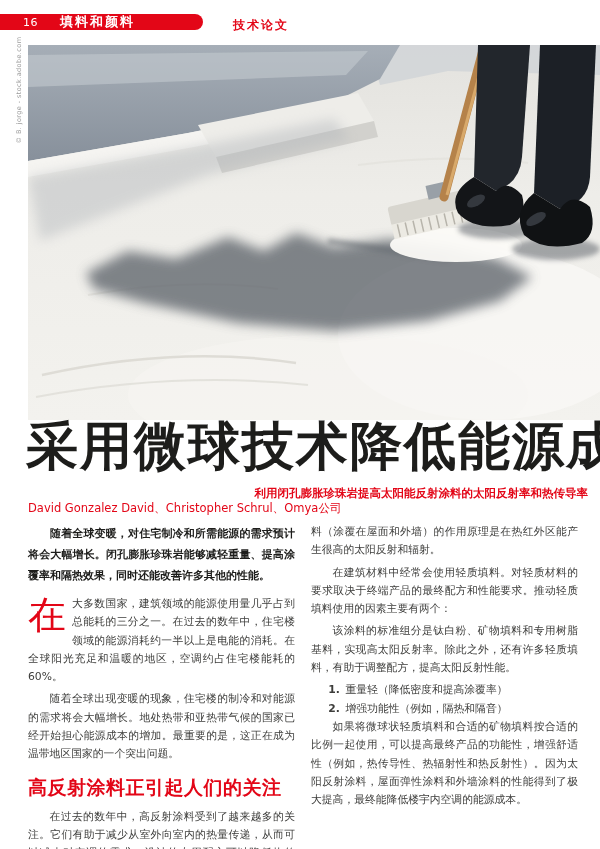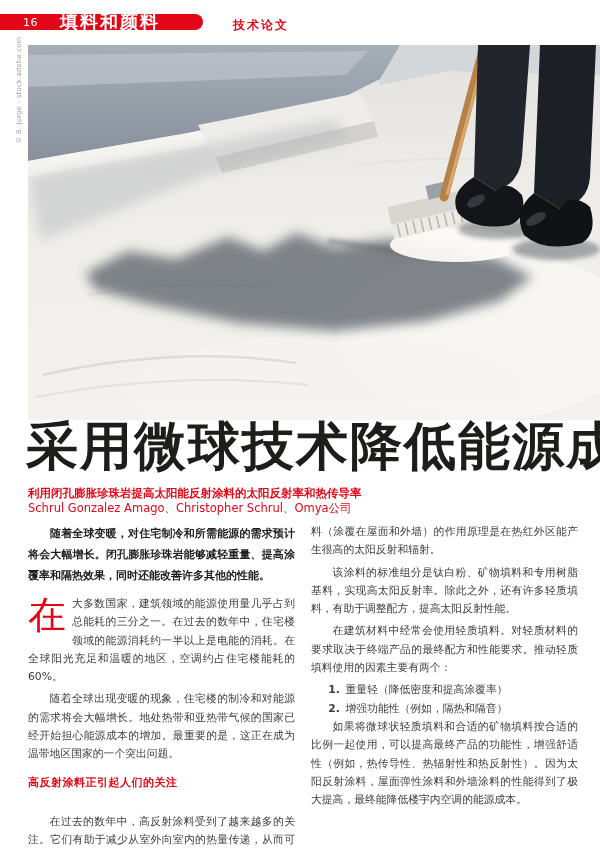--- a/index.html
+++ b/index.html
@@ -4,45 +4,45 @@
 <style>
   html,body{margin:0;padding:0;background:#ffffff;}
   .page{position:relative;width:600px;height:849px;background:#ffffff;overflow:hidden;
         font-family:"DejaVu Sans","Liberation Sans",sans-serif;}
 
   
   .hdr-pill{position:absolute;left:0;top:14px;height:16px;width:203px;box-sizing:border-box;
             background:#e30617;border-radius:0 12px 12px 0;display:flex;align-items:center;
             padding-left:23px;gap:22px;}
   .hdr-num{color:#ffffff;font-size:11px;font-weight:400;letter-spacing:.5px;}
-  .hdr-section{color:#ffffff;font-size:18px;font-weight:700;letter-spacing:2px;}
+  .hdr-section{color:#ffffff;font-size:13px;font-weight:700;letter-spacing:2px;}
   .hdr-category{position:absolute;left:233px;top:14px;height:23px;line-height:23px;
                 color:#e30617;font-size:12px;font-weight:700;letter-spacing:2px;}
 
   
   .photo{position:absolute;left:28px;top:45px;width:572px;height:375px;overflow:hidden;background:#e9e8e4;}
   .photo svg{display:block;}
   .credit{position:absolute;left:-36px;top:86px;width:110px;transform:rotate(-90deg);
           font-size:6.5px;color:#9a9a9a;text-align:center;letter-spacing:.4px;}
 
   
   .title{position:absolute;left:26px;top:424px;width:560px;color:#1d1d1b;
          font-size:52px;line-height:44px;font-weight:800;letter-spacing:2px;white-space:nowrap;}
   .subtitle{position:absolute;left:28px;top:486px;width:560px;color:#e30617;
-            font-size:11.5px;font-weight:700;}
+            font-size:11.5px;font-weight:700;text-align:right;}
   .authors{position:absolute;left:28px;top:501px;width:560px;color:#e30617;font-size:11.5px;}
 
   
   .cols{position:absolute;left:28px;top:523px;width:550px;display:flex;gap:16px;}
   .col{width:267px;}
   p{margin:0 0 4px 0;font-size:10.8px;line-height:18.3px;color:#3d3d3b;text-align:justify;}
   .indent{text-indent:2em;}
   .lead{font-weight:700;color:#1d1d1b;font-size:11px;line-height:21px;margin-bottom:9px;text-indent:2em;}
   .dropcap{float:left;color:#e30617;font-size:38px;line-height:37px;margin:2px 6px 0 0;font-weight:400;}
-  .sec-heading{margin:11px 0 23px 0;color:#e30617;font-size:11px;font-weight:700;letter-spacing:.5px;}
+  .sec-heading{margin:11px 0 7px 0;color:#e30617;font-size:19px;font-weight:700;letter-spacing:.5px;}
   .li{display:flex;font-size:10.8px;line-height:18.3px;color:#3d3d3b;}
   .li .marker{flex:0 0 auto;padding-left:1.6em;width:1.6em;font-weight:700;}
   .li .li-text{flex:1;}
 
   
   .footer{position:absolute;left:28px;top:851px;color:#9c9c9b;font-size:12px;letter-spacing:1.4px;}
 </style>
 </head>
 <body>
 
@@ -121,34 +121,34 @@
         <path d="M446,132 Q420,148 430,168 Q446,186 482,180 Q500,172 494,150 Q480,134 468,146 Z" fill="#131518"></path>
         <path d="M506,148 Q484,166 496,190 Q516,208 554,198 Q570,188 562,162 Q544,146 532,164 Z" fill="#101214"></path>
         <ellipse cx="448" cy="156" rx="10" ry="5" fill="#34383e" transform="rotate(-30 448 156)"></ellipse>
         <ellipse cx="508" cy="174" rx="11" ry="5" fill="#34383e" transform="rotate(-30 508 174)"></ellipse>
       </g>
     </svg>
   </div>
 
   <h1 class="title" style="margin:0;">采用微球技术降低能源成本</h1>
   <div class="subtitle">利用闭孔膨胀珍珠岩提高太阳能反射涂料的太阳反射率和热传导率</div>
-  <div class="authors">Schrul Gonzalez Amago、Christopher Schrul、Omya公司</div>
+  <div class="authors">David Gonzalez David、Christopher Schrul、Omya公司</div>
 
   <div class="cols">
     <div class="col">
       <p class="lead">随着全球变暖，对住宅制冷和所需能源的需求预计将会大幅增长。闭孔膨胀珍珠岩能够减轻重量、提高涂覆率和隔热效果，同时还能改善许多其他的性能。</p>
       <p><span class="dropcap">在</span><span>大多数国家，建筑领域的能源使用量几乎占到总能耗的三分之一。在过去的数年中，住宅楼领域的能源消耗约一半以上是电能的消耗。在全球阳光充足和温暖的地区，空调约占住宅楼能耗的60%。</span></p>
       <p class="indent">随着全球出现变暖的现象，住宅楼的制冷和对能源的需求将会大幅增长。地处热带和亚热带气候的国家已经开始担心能源成本的增加。最重要的是，这正在成为温带地区国家的一个突出问题。</p>
       <h2 class="sec-heading">高反射涂料正引起人们的关注</h2>
       <p class="indent">在过去的数年中，高反射涂料受到了越来越多的关注。它们有助于减少从室外向室内的热量传递，从而可以减少对空调的需求。设计的专用配方可以降低热传导，增强“舒适性”。高反射涂</p>
     </div>
     <div class="col">
       <p>料（涂覆在屋面和外墙）的作用原理是在热红外区能产生很高的太阳反射和辐射。</p>
+      <p class="indent">在建筑材料中经常会使用轻质填料。对轻质材料的要求取决于终端产品的最终配方和性能要求。推动轻质填料使用的因素主要有两个：</p>
       <p class="indent">该涂料的标准组分是钛白粉、矿物填料和专用树脂基料，实现高太阳反射率。除此之外，还有许多轻质填料，有助于调整配方，提高太阳反射性能。</p>
-      <p class="indent">在建筑材料中经常会使用轻质填料。对轻质材料的要求取决于终端产品的最终配方和性能要求。推动轻质填料使用的因素主要有两个：</p>
       <div class="li">
         <span class="marker">1.</span>
         <span class="li-text">重量轻（降低密度和提高涂覆率）</span>
       </div>
       <div class="li">
         <span class="marker">2.</span>
         <span class="li-text">增强功能性（例如，隔热和隔音）</span>
       </div>
       <p class="indent">如果将微球状轻质填料和合适的矿物填料按合适的比例一起使用，可以提高最终产品的功能性，增强舒适性（例如，热传导性、热辐射性和热反射性）。因为太阳反射涂料，屋面弹性涂料和外墙涂料的性能得到了极大提高，最终能降低楼宇内空调的能源成本。</p>
     </div>

